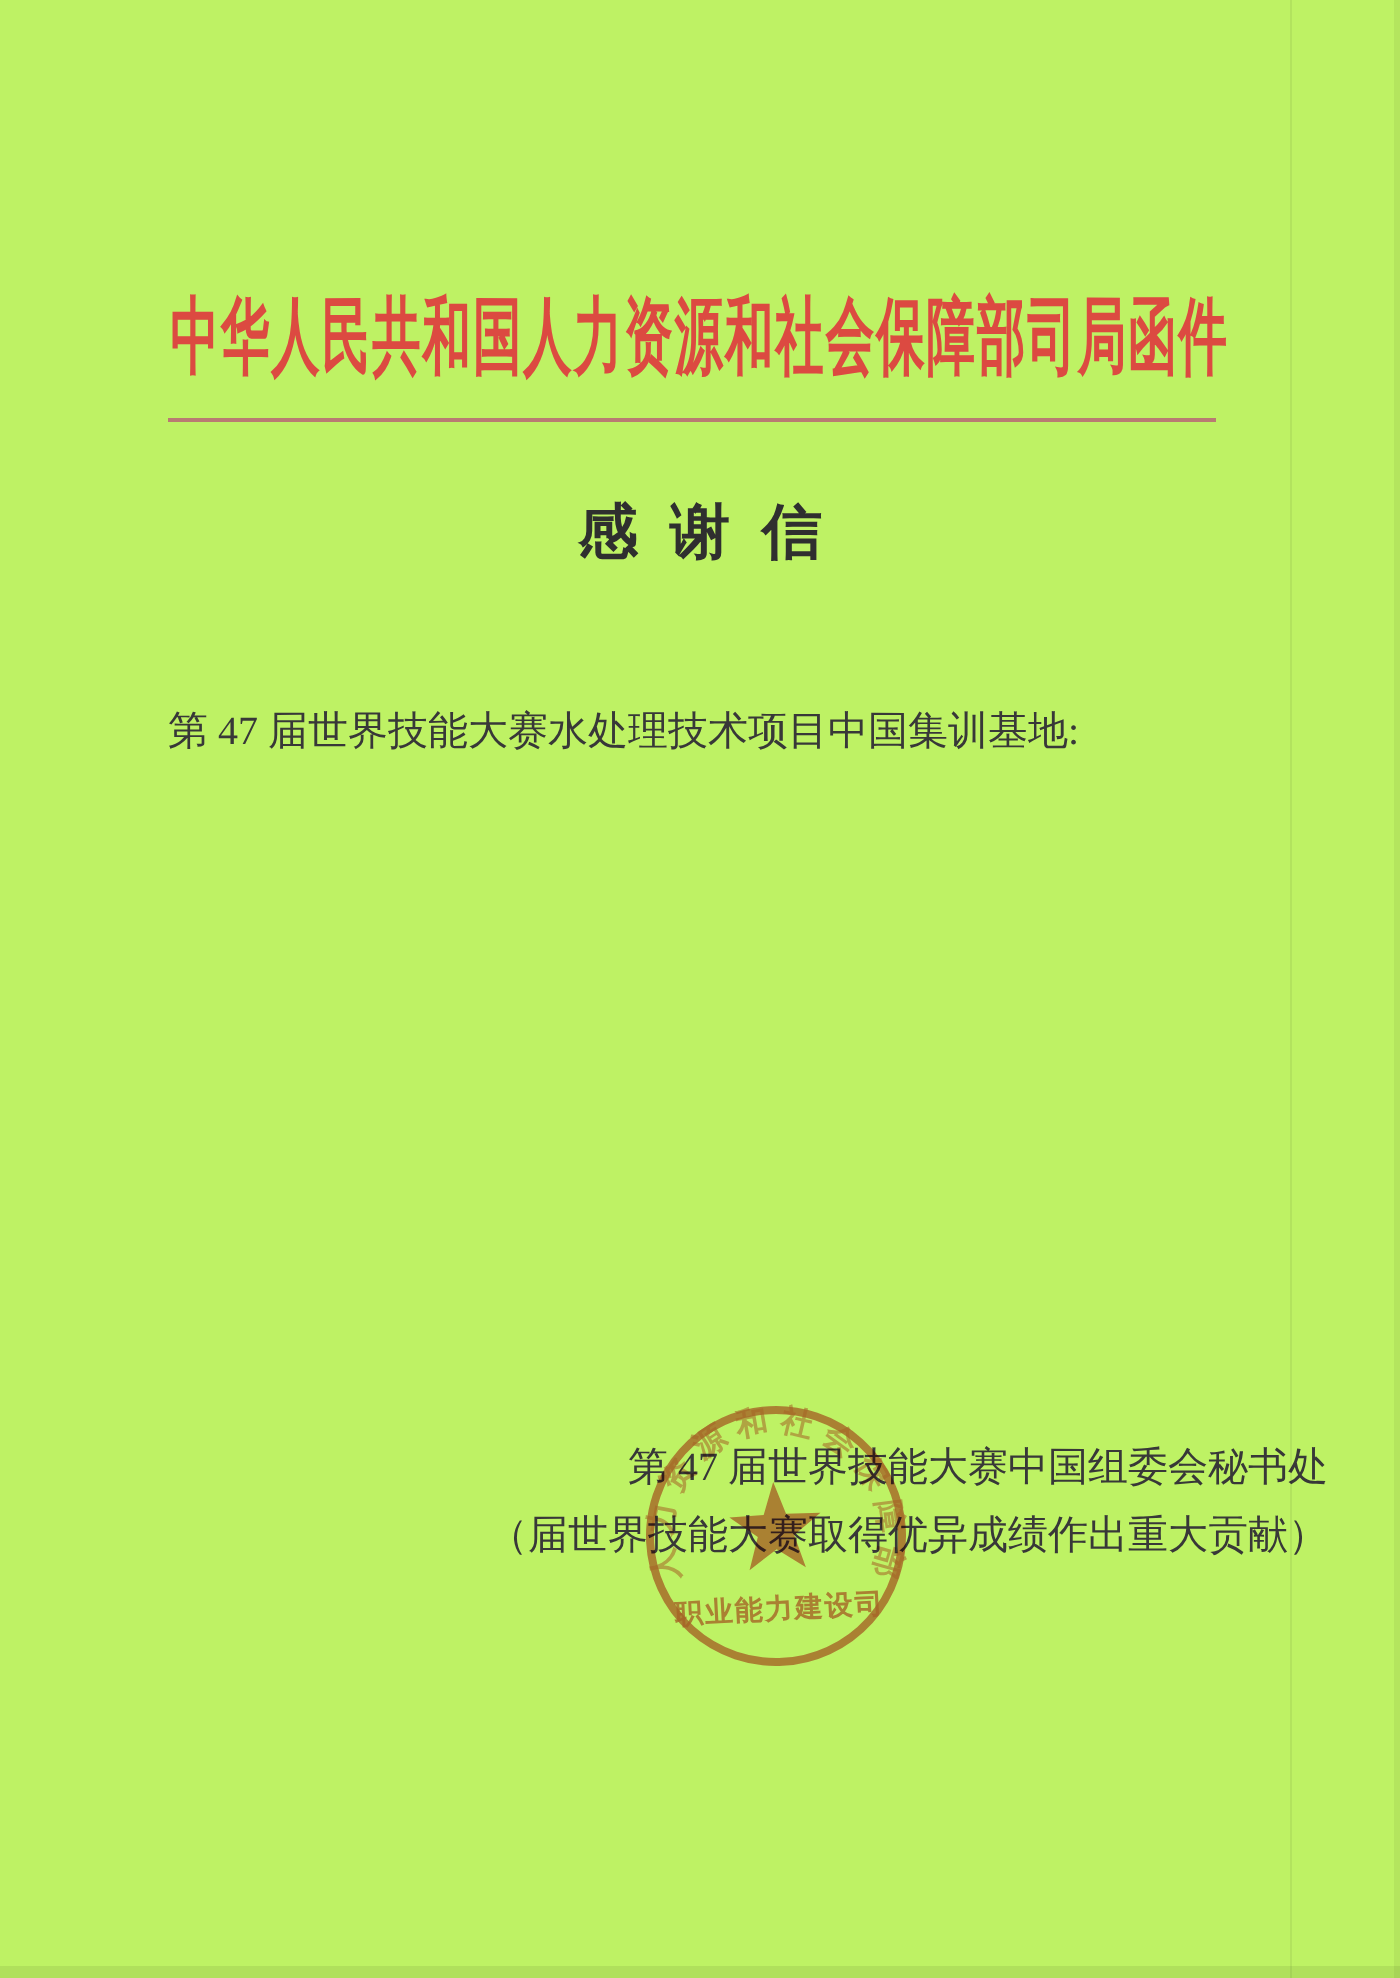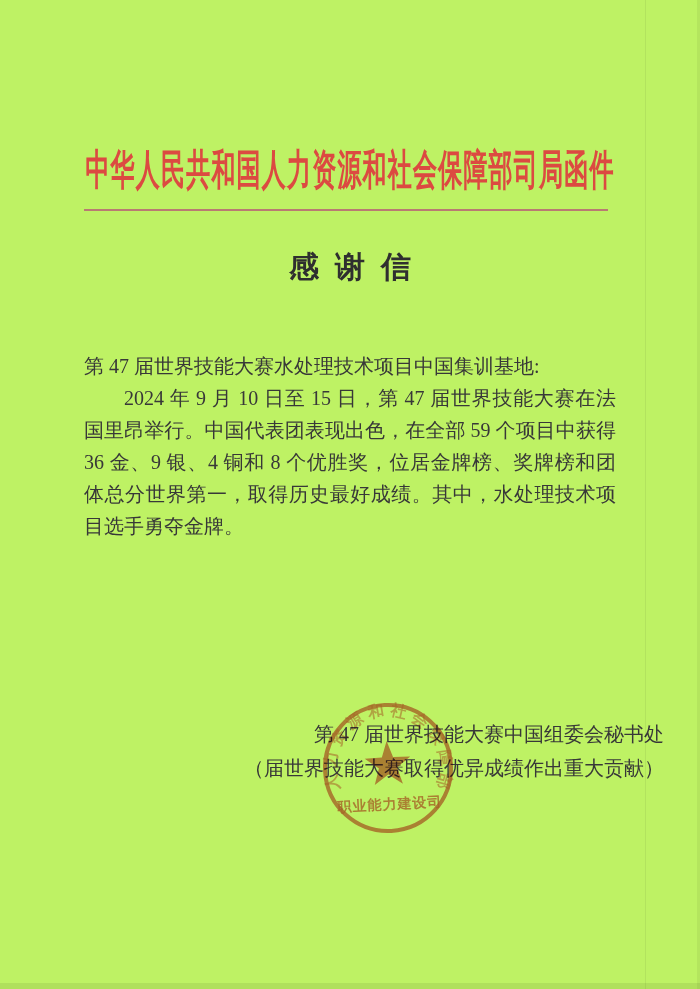--- a/index.html
+++ b/index.html
@@ -80,21 +80,20 @@
 <div class="page">
 
   <div class="letterhead">中华人民共和国人力资源和社会保障部司局函件</div>
 
   <div class="divider"></div>
 
   <h1 class="title">感谢信</h1>
 
   <div class="body-text">
     <p class="salutation">第 47 届世界技能大赛水处理技术项目中国集训基地:</p>
-    <p class="para">2024 年 9 月 10 日至 15 日，第 47 届世界技能大赛在法国里昂举行。中国代表团表现出色，在全部 59 个项目中获得 36 金、9 银、4 铜和 8 个优胜奖，位居金牌榜、奖牌榜和团体总分世界第一，取得历史最好成绩。其中，水处理技术项目选手勇夺金牌。</p>
   </div>
 
   <div class="signature">
     <div class="sig-line">第 47 届世界技能大赛中国组委会秘书处</div>
     <div class="sig-line">（届世界技能大赛取得优异成绩作出重大贡献）</div>
   </div>
 
   <div class="stamp">
     <svg viewBox="0 0 140 140" xmlns="http://www.w3.org/2000/svg" xmlns:xlink="http://www.w3.org/1999/xlink">
       <circle cx="70" cy="70" r="63" fill="none" stroke="#d84f44" stroke-width="4" opacity="0.8"></circle>

